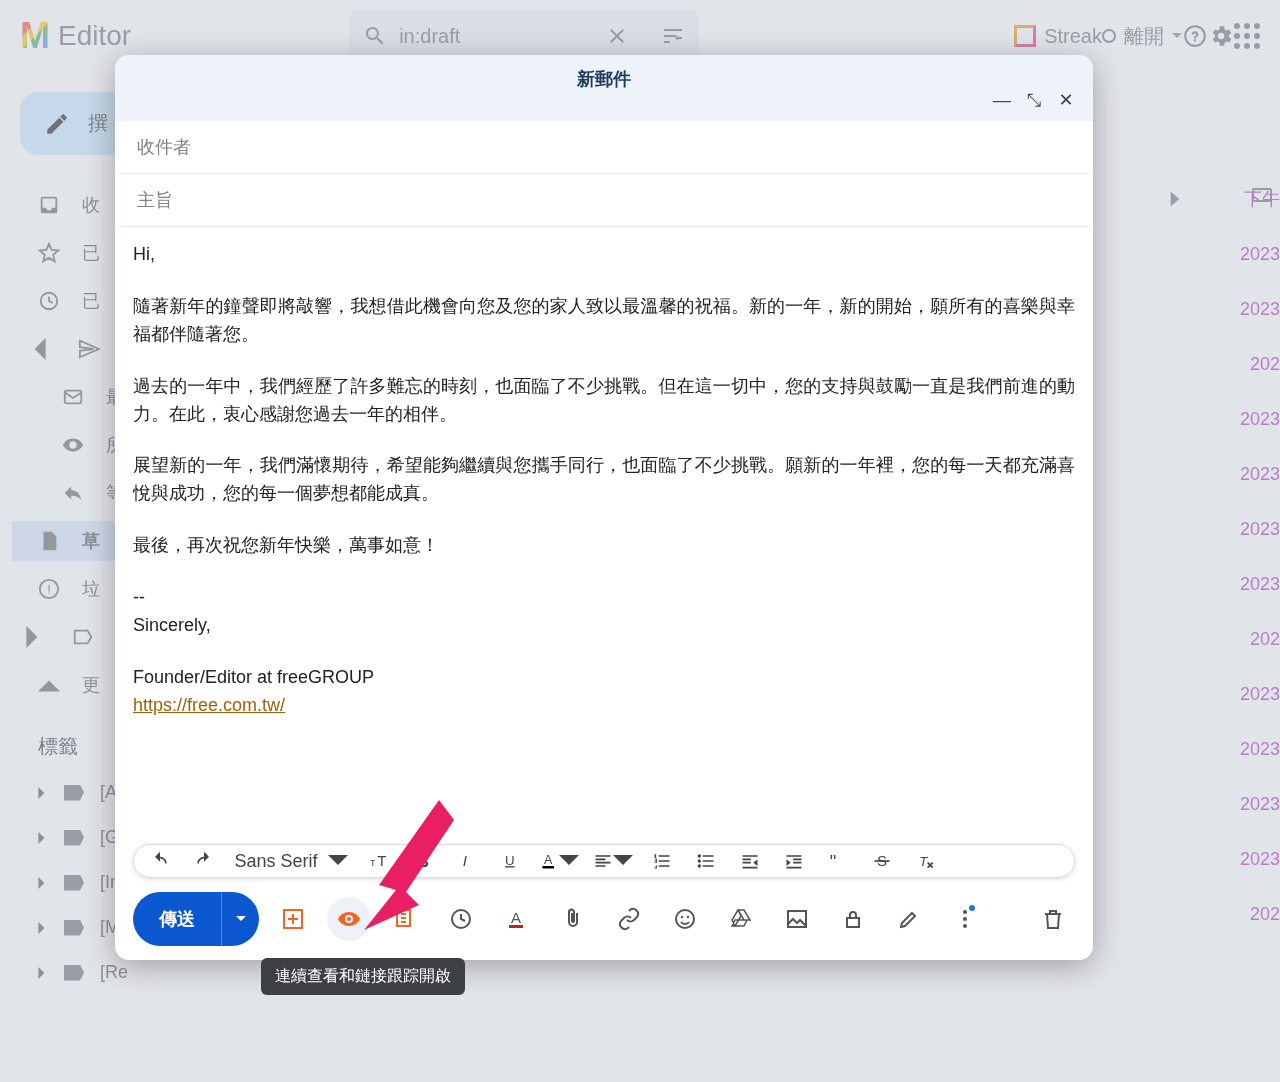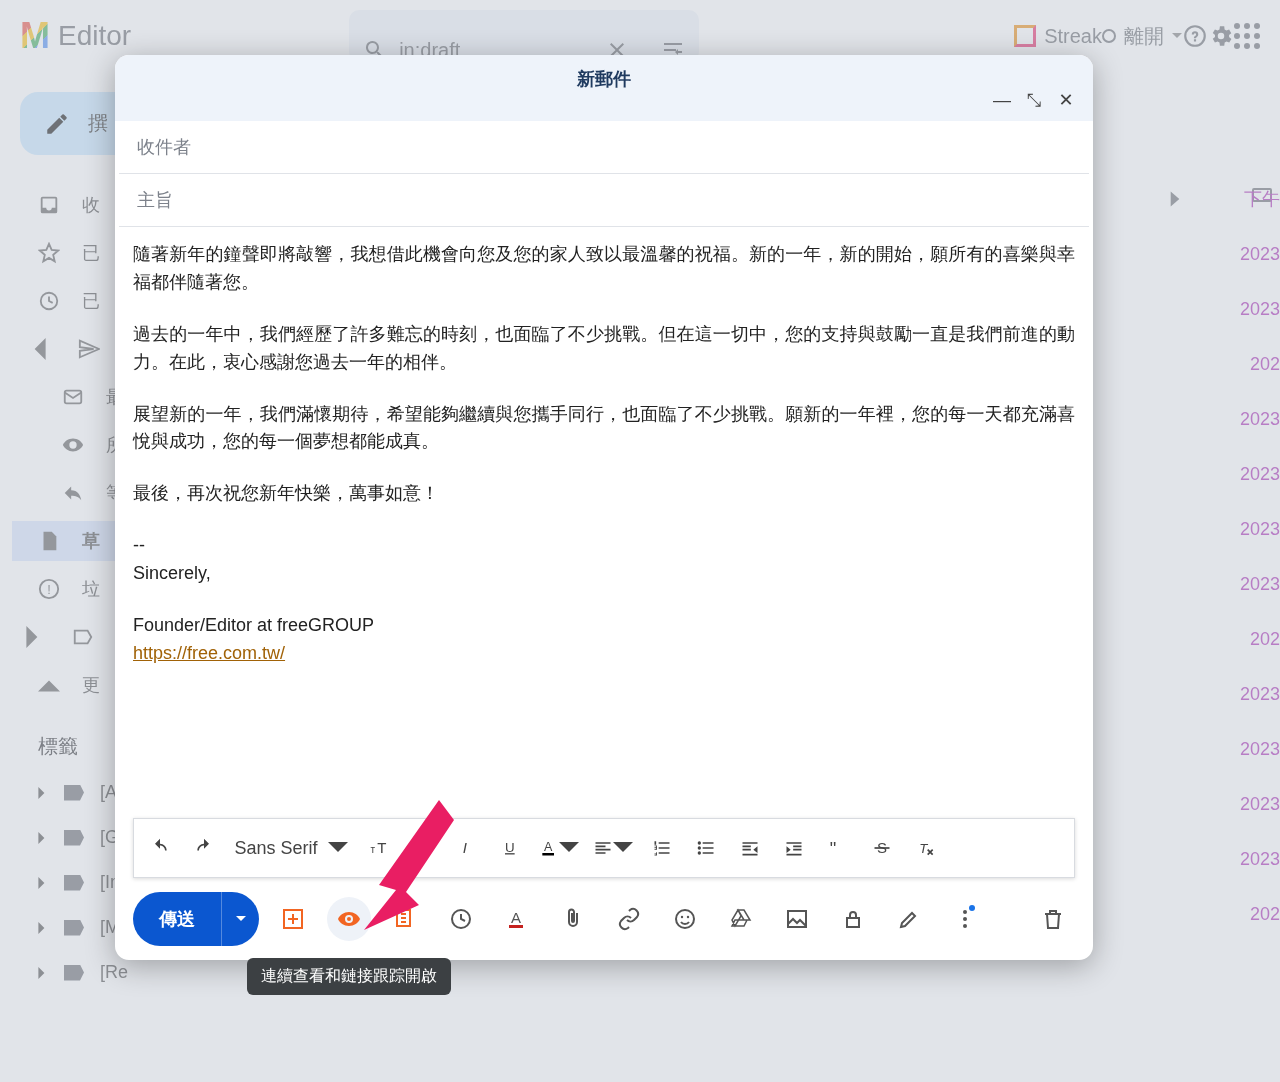--- a/index.html
+++ b/index.html
@@ -3,21 +3,21 @@
 <meta charset="utf-8">
 <style>
   *{box-sizing:border-box;margin:0;padding:0;font-family:Arial,"Microsoft JhengHei","PingFang TC",sans-serif;}
   body{width:1280px;height:1082px;overflow:hidden;background:#fff;position:relative;}
   .dim{position:absolute;inset:0;background:rgba(200,205,215,.55);z-index:5;pointer-events:none;}
   
   .hdr{display:flex;align-items:center;height:72px;padding:0 20px;gap:28px;}
   .logo{display:flex;align-items:center;gap:8px;}
   .logo-m{font-size:36px;font-weight:700;background:linear-gradient(135deg,#ea4335 0 33%,#fbbc04 33% 50%,#34a853 50% 66%,#4285f4 66%);-webkit-background-clip:text;color:transparent;}
   .logo-txt{font-size:28px;color:#5f6368;}
-  .search{flex:0 0 350px;display:flex;align-items:flex-end;background:#eef2f8;border-radius:10px;height:52px;padding:0 14px;gap:12px;margin-left:190px;}
+  .search{flex:0 0 350px;display:flex;align-items:center;background:#eef2f8;border-radius:10px;height:52px;padding:0 14px;gap:12px;margin-left:190px;}
   .search svg{fill:#5f6368;}
   .search-val{font-size:20px;color:#5f6368;}
   .hdr-right{margin-left:auto;display:flex;align-items:center;}
   .streak{display:flex;align-items:center;gap:8px;font-size:20px;color:#5f6368;}
   .streak-ico{width:22px;height:22px;border:3px solid #ea8600;border-right-color:#e91e63;border-bottom-color:#e91e63;}
   .status{display:flex;align-items:center;gap:8px;font-size:20px;color:#5f6368;}
   .status-dot{width:14px;height:14px;border:2px solid #5f6368;border-radius:50%;}
   .ic24{width:26px;height:26px;fill:#5f6368;}
   .apps{display:grid;grid-template-columns:repeat(3,6px);grid-template-rows:repeat(3,6px);gap:4px;}
   .apps>span{background:#5f6368;border-radius:50%;}
@@ -46,42 +46,42 @@
   .dlg-hdr{background:#eef3fa;display:flex;align-items:center;padding:12px 18px;flex-direction:column;}
   .dlg-title{font-size:18px;color:#1f3a5f;font-weight:600;}
   .dlg-ctrl{margin-left:auto;display:flex;gap:14px;}
   .dlg-ctrl span{width:18px;height:18px;display:flex;align-items:center;justify-content:center;cursor:pointer;font-size:18px;color:#444;}
   .fld{padding:14px 18px;border-bottom:1px solid #e0e3e8;font-size:18px;color:#7d828b;margin:0 4px;}
   .body{flex:1;padding:14px 18px;font-size:18px;color:#222;line-height:1.55;overflow-y:auto;}
   .body p{margin-bottom:24px;text-align:justify;}
   .sig-name{font-weight:700;}
   .sig-link{color:#a16207;text-decoration:underline;}
   
-  .fmt{border:1px solid #d8dbe0;border-radius:0;margin:0 18px;display:flex;align-items:center;padding:4px;height:60px;box-shadow:0 1px 4px rgba(0,0,0,.15);}
+  .fmt{border:1px solid #d8dbe0;border-radius:20px;margin:0 18px;display:flex;align-items:center;padding:4px;height:34px;box-shadow:0 1px 4px rgba(0,0,0,.15);}
   .fmt>.cell{width:44px;height:40px;display:flex;align-items:center;justify-content:center;color:#444;}
   .fmt svg{width:20px;height:20px;fill:#444;}
   .font-sel{width:130px;font-size:18px;color:#444;display:flex;align-items:center;justify-content:center;gap:10px;}
   .dd{fill:#777;width:10px;height:10px;}
   
   .act{display:flex;align-items:center;padding:14px 18px;gap:12px;}
   .send{display:flex;align-items:center;background:#0b57d0;border-radius:30px;height:54px;overflow:hidden;}
   .send-main{color:#fff;font-size:18px;font-weight:600;padding:0 26px;height:100%;display:flex;align-items:center;}
   .send-dd{width:38px;height:100%;display:flex;align-items:center;justify-content:center;border-left:1px solid rgba(255,255,255,.3);}
   .send-dd svg{fill:#fff;width:10px;height:10px;}
   .aico{width:44px;height:44px;display:flex;align-items:center;justify-content:center;border-radius:50%;}
   .aico svg{width:24px;height:24px;fill:#555;}
   .aico.orange svg{fill:#f26522;}
   .aico.hl{background:#eef2f8;}
   .aico .dot{position:absolute;width:6px;height:6px;background:#1a73e8;border-radius:50%;margin:-22px 0 0 14px;}
   .trash{margin-left:auto;}
   
   .arrow{position:absolute;left:364px;top:800px;z-index:20;pointer-events:none;}
   .arrow svg{width:90px;height:130px;fill:#e91e63;}
   
-  .tip{position:absolute;left:247px;top:958px;background:#3c4043;color:#fff;font-size:16px;padding:8px 14px;border-radius:6px;z-index:20;}
+  .tip{position:absolute;left:261px;top:958px;background:#3c4043;color:#fff;font-size:16px;padding:8px 14px;border-radius:6px;z-index:20;}
 </style>
 </head>
 <body>
 
 <div class="hdr">
   <div class="logo">
     <span class="logo-m">M</span>
     <span class="logo-txt">Editor</span>
   </div>
   <div class="search">
@@ -277,20 +277,21 @@
     <span class="dlg-title">新郵件</span>
     <div class="dlg-ctrl">
       <span>—</span>
       <span>⤡</span>
       <span>✕</span>
     </div>
   </div>
   <div class="fld">收件者</div>
   <div class="fld">主旨</div>
   <div class="body">
+    <p>Hi,</p>
     <p>隨著新年的鐘聲即將敲響，我想借此機會向您及您的家人致以最溫馨的祝福。新的一年，新的開始，願所有的喜樂與幸福都伴隨著您。</p>
     <p>過去的一年中，我們經歷了許多難忘的時刻，也面臨了不少挑戰。但在這一切中，您的支持與鼓勵一直是我們前進的動力。在此，衷心感謝您過去一年的相伴。</p>
     <p>展望新的一年，我們滿懷期待，希望能夠繼續與您攜手同行，也面臨了不少挑戰。願新的一年裡，您的每一天都充滿喜悅與成功，您的每一個夢想都能成真。</p>
     <p>最後，再次祝您新年快樂，萬事如意！</p>
     <div>--</div>
     <div style="margin-bottom:24px">Sincerely,</div>
     <div>Founder/Editor at freeGROUP</div>
     <a class="sig-link">https://free.com.tw/</a>
   </div>
 

